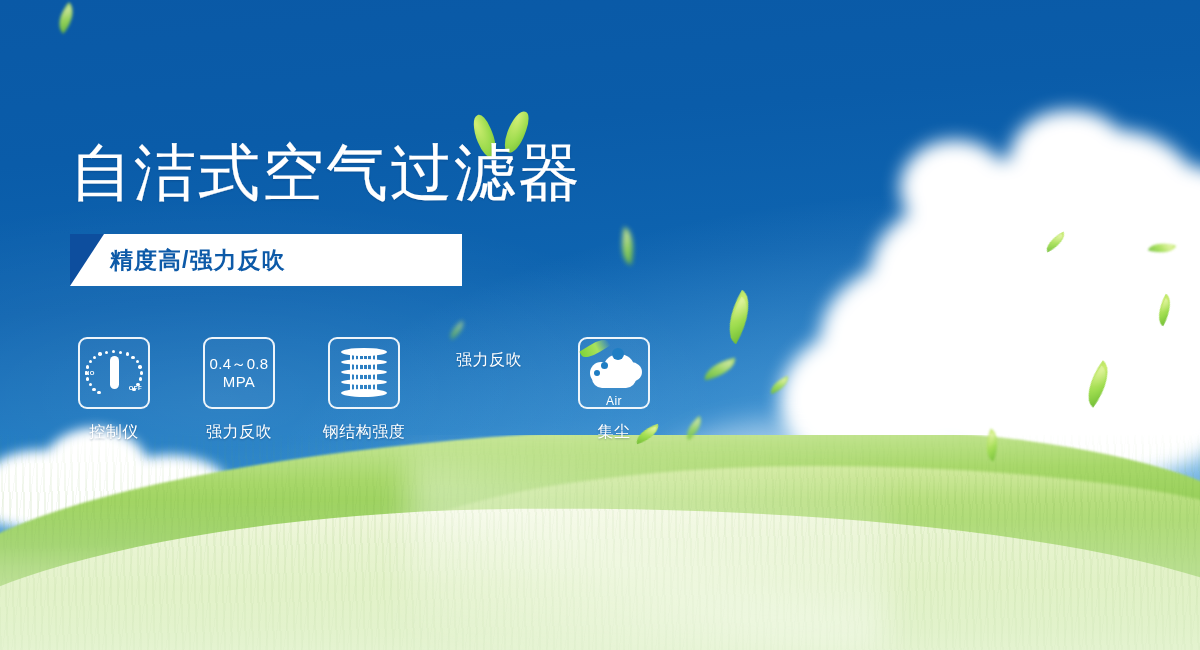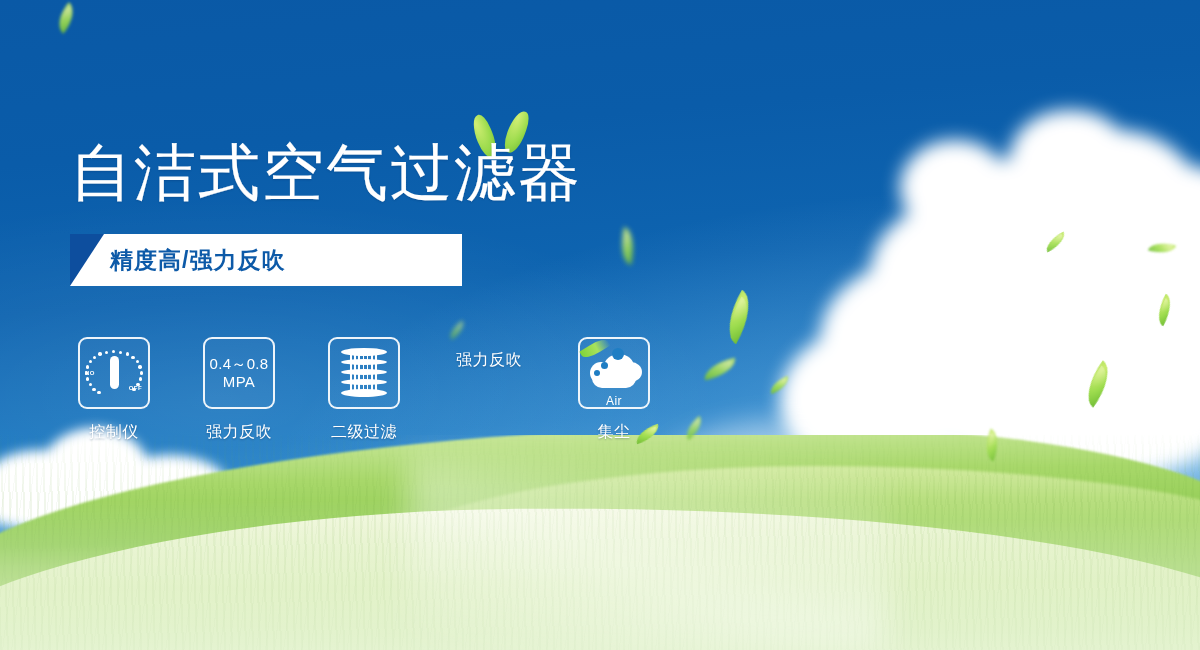--- a/index.html
+++ b/index.html
@@ -327,21 +327,21 @@
       <div class="box">
         <div class="cart">
           <span class="ribs"></span>
           <span class="ring" style="top:0px;"></span>
           <span class="ring thin" style="top:11px;"></span>
           <span class="ring thin" style="top:21px;"></span>
           <span class="ring thin" style="top:31px;"></span>
           <span class="ring" style="top:41px;"></span>
         </div>
       </div>
-      <div class="cap">二级过滤</div>
+      <div class="cap">钢结构强度</div>
     </div>
 
     <div class="feat">
       <div class="cap">强力反吹</div>
     </div>
 
     <div class="feat">
       <div class="box">
         <div class="aircloud">
           <span class="base"></span>

